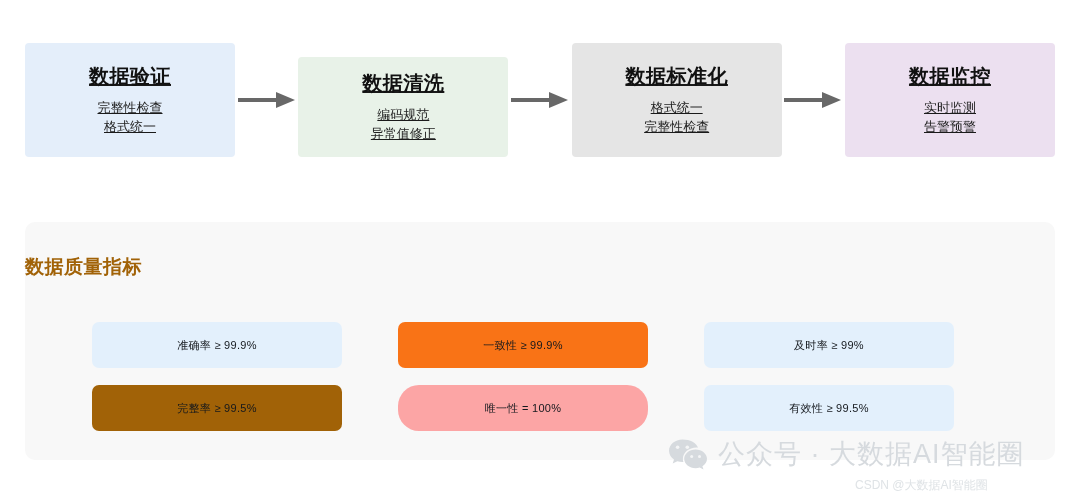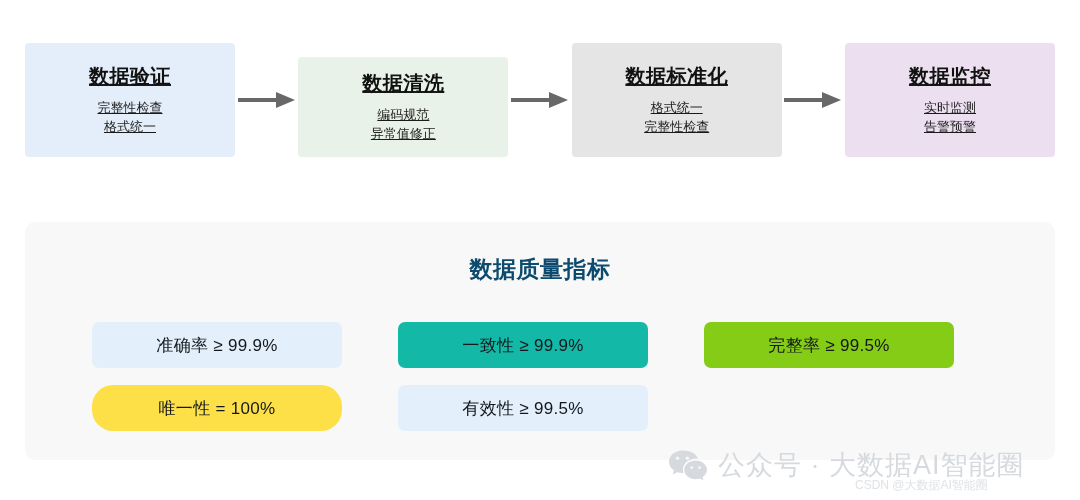--- a/index.html
+++ b/index.html
@@ -75,54 +75,53 @@
     height: 238px;
     background: #f8f8f8;
     border-radius: 10px;
     box-sizing: border-box;
   }
   #metrics-title {
     position: absolute;
     left: 0;
     top: 32px;
     width: 100%;
-    text-align: center;
-    font-size: 23px;
+    font-size: 19px;
     font-weight: bold;
-    color: #0c4a6e;
+    color: #a16207;
     letter-spacing: 0.5px;
   }
   #metrics-grid {
     position: absolute;
     left: 67px;
     top: 100px;
     width: 862px;
     display: grid;
     grid-template-columns: repeat(3, 250px);
     grid-column-gap: 56px;
     grid-row-gap: 17px;
   }
   .metric-chip {
     height: 46px;
     background: #e3f0fc;
     border-radius: 7px;
     display: flex;
     align-items: center;
     justify-content: center;
-    font-size: 17px;
+    font-size: 11px;
     color: #14181d;
     letter-spacing: 0.3px;
     box-sizing: border-box;
   }
 
   
   #watermark {
     position: absolute;
     left: 668px;
-    top: 447px;
+    top: 436px;
     display: flex;
     align-items: center;
     gap: 10px;
     pointer-events: none;
   }
   #wechat-icon { display: block; width: 40px; height: 33px; }
   #watermark-text {
     font-size: 27px;
     color: #d6dade;
     letter-spacing: 1px;
@@ -195,23 +194,24 @@
     </div>
   </div>
 
 </div>
 
 <div id="metrics-panel" style="background: rgb(248, 248, 248);">
   <div id="metrics-title">数据质量指标</div>
 
   <div id="metrics-grid">
     <div class="metric-chip" style="background: rgb(227, 240, 252);">准确率 ≥ 99.9%</div>
-    <div class="metric-chip" style="background: #14b8a6;">一致性 ≥ 99.9%</div>
-    <div class="metric-chip" style="background: #84cc16;">完整率 ≥ 99.5%</div>
-    <div class="metric-chip" style="background: #fde047; border-radius: 21px;">唯一性 = 100%</div>
+    <div class="metric-chip" style="background: #f97316;">一致性 ≥ 99.9%</div>
+    <div class="metric-chip" style="background: rgb(227, 240, 252);">及时率 ≥ 99%</div>
+    <div class="metric-chip" style="background: #a16207;">完整率 ≥ 99.5%</div>
+    <div class="metric-chip" style="background: #fca5a5; border-radius: 21px;">唯一性 = 100%</div>
     <div class="metric-chip" style="background: rgb(227, 240, 252);">有效性 ≥ 99.5%</div>
   </div>
 </div>
 
 <div id="watermark">
   <svg id="wechat-icon" viewBox="0 0 40 33">
     <path d="M14.5 1.5C6.9 1.5 1 6.6 1 12.8c0 3.5 1.9 6.6 5 8.7l-1.3 4 4.6-2.3c1.6.5 3.4.8 5.2.8h.9c-.3-1-.5-2-.5-3.1 0-6.3 6-11.3 13.6-11.3.5 0 1 0 1.5.1C28.6 5 22.2 1.5 14.5 1.5z" fill="#d6dade"></path>
     <circle cx="9.6" cy="9.3" r="1.8" fill="#f4f5f6"></circle>
     <circle cx="19.3" cy="9.3" r="1.8" fill="#f4f5f6"></circle>
     <path d="M39 20.8c0-5.2-5.1-9.4-11.4-9.4s-11.4 4.2-11.4 9.4c0 5.2 5.1 9.4 11.4 9.4 1.4 0 2.8-.2 4.1-.6l3.8 1.9-1.1-3.3c2.8-1.7 4.6-4.4 4.6-7.4z" fill="#d6dade"></path>

